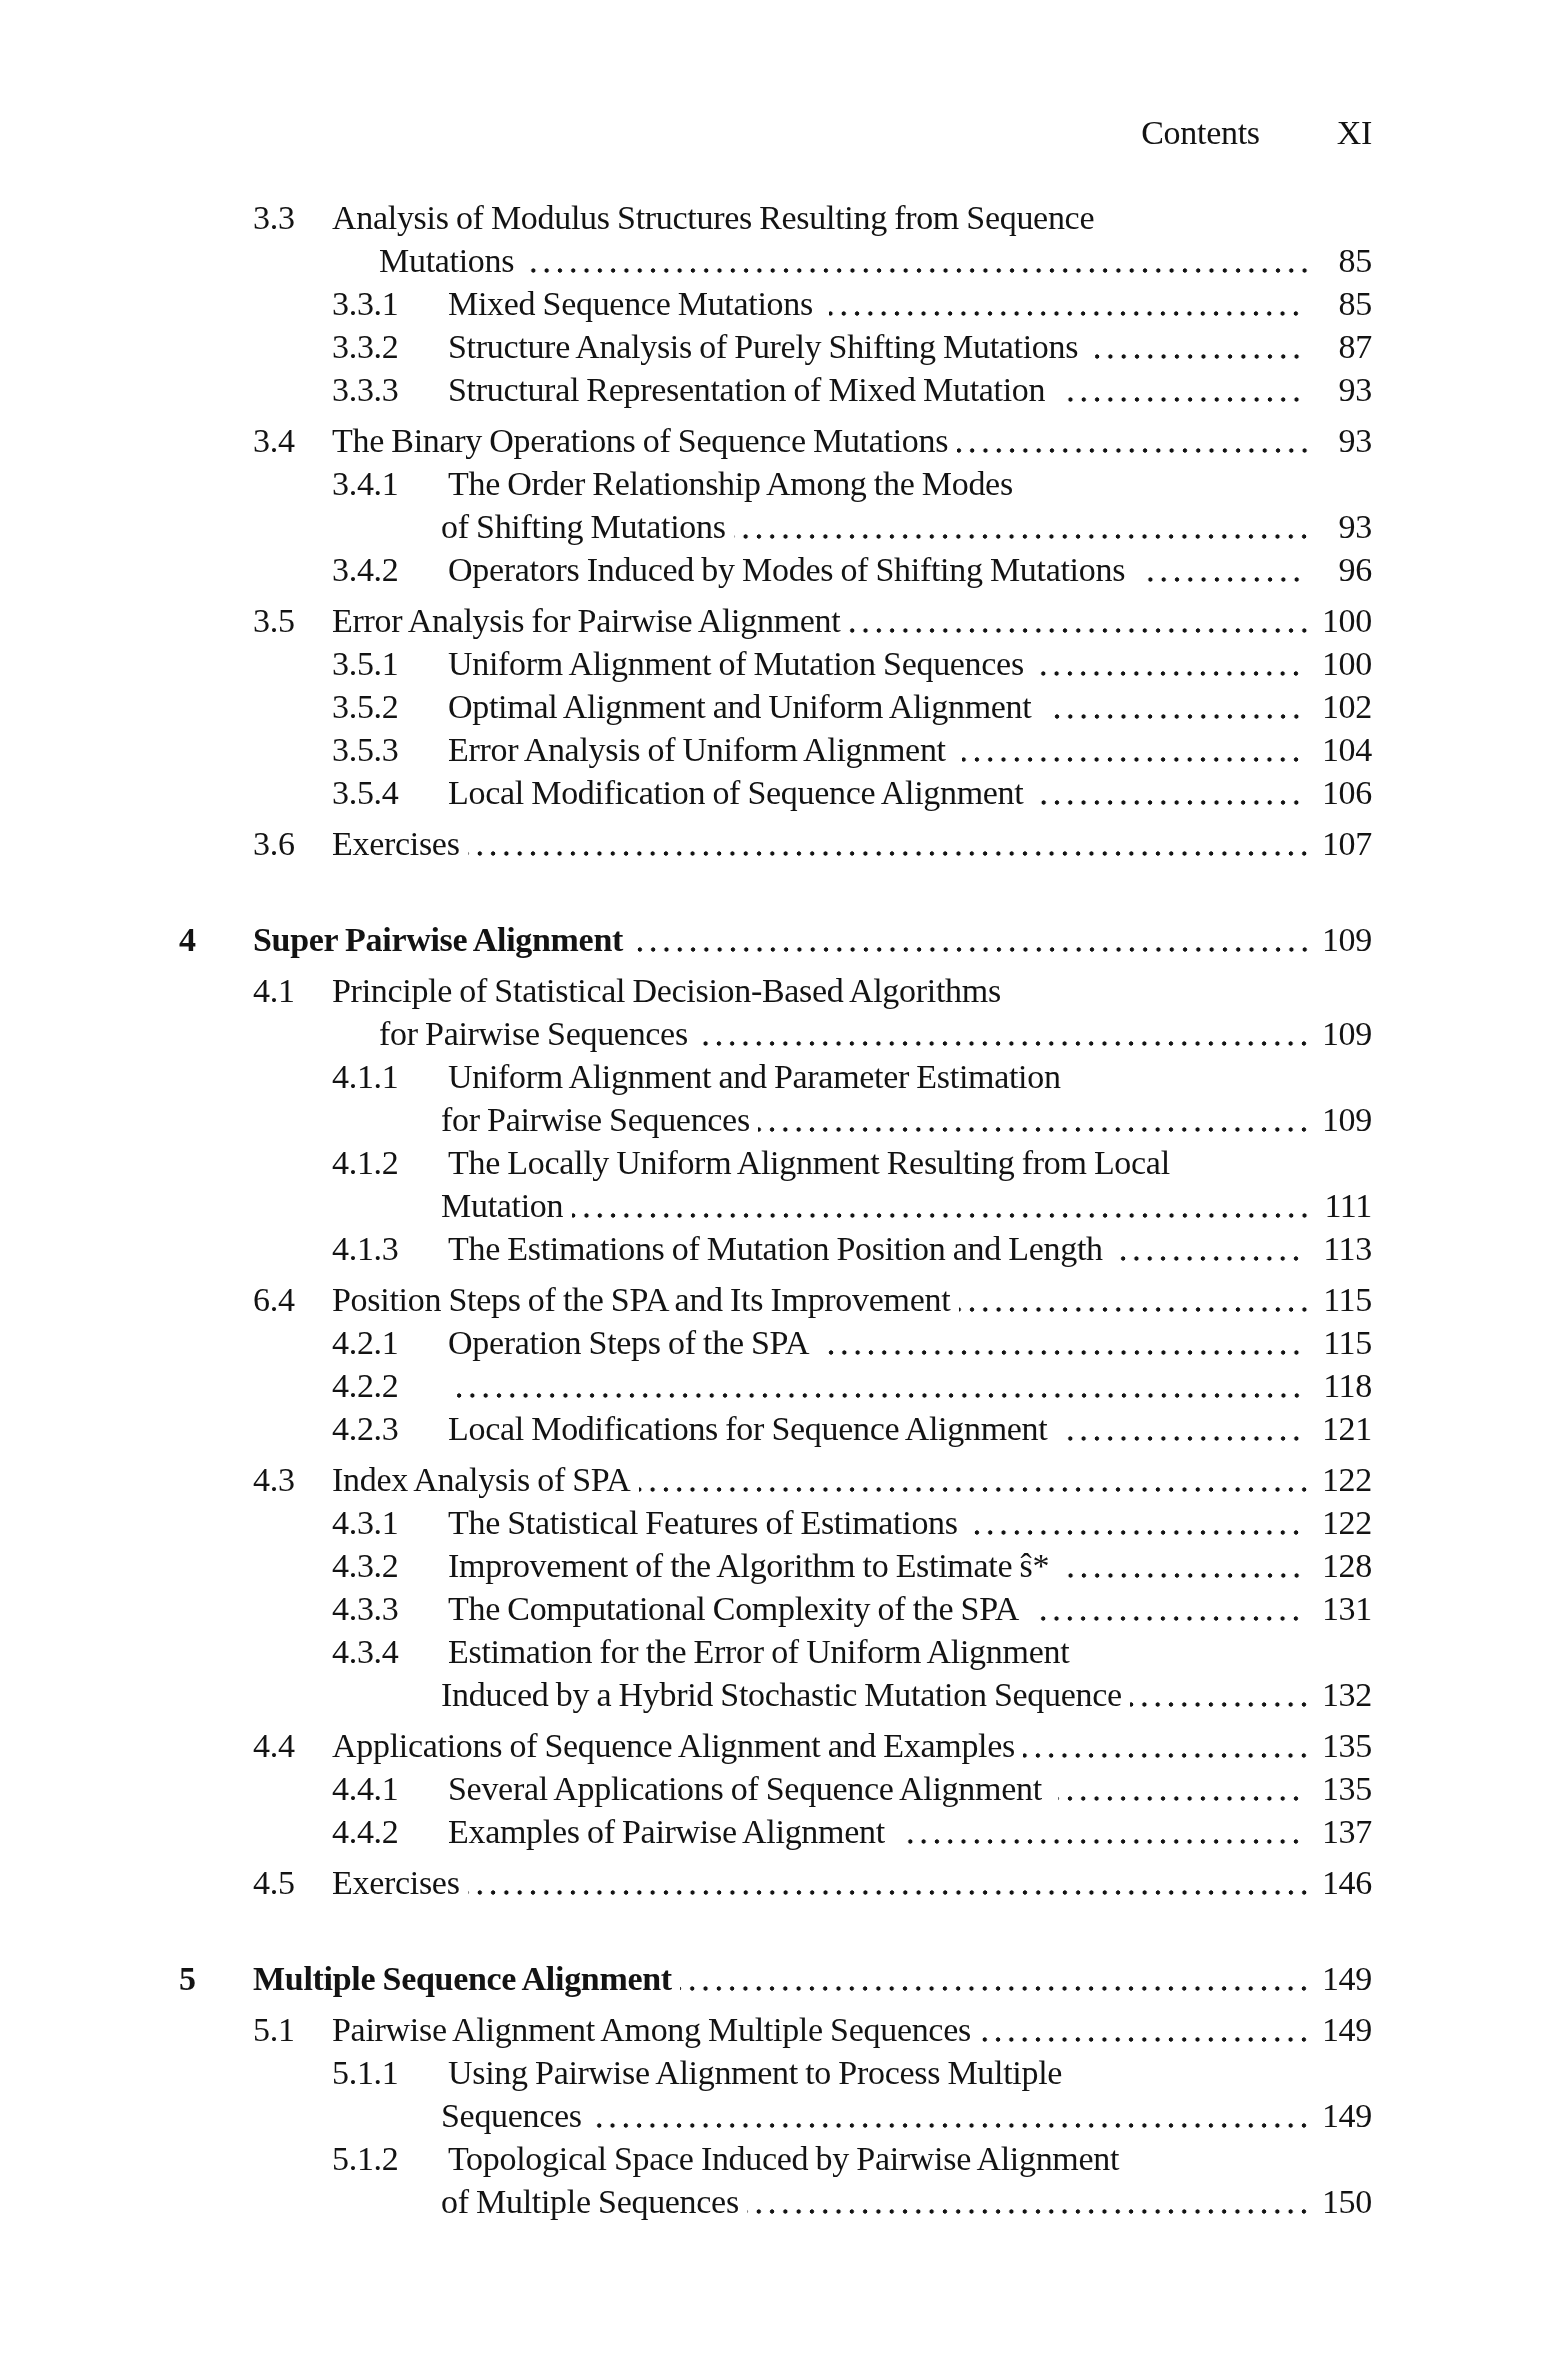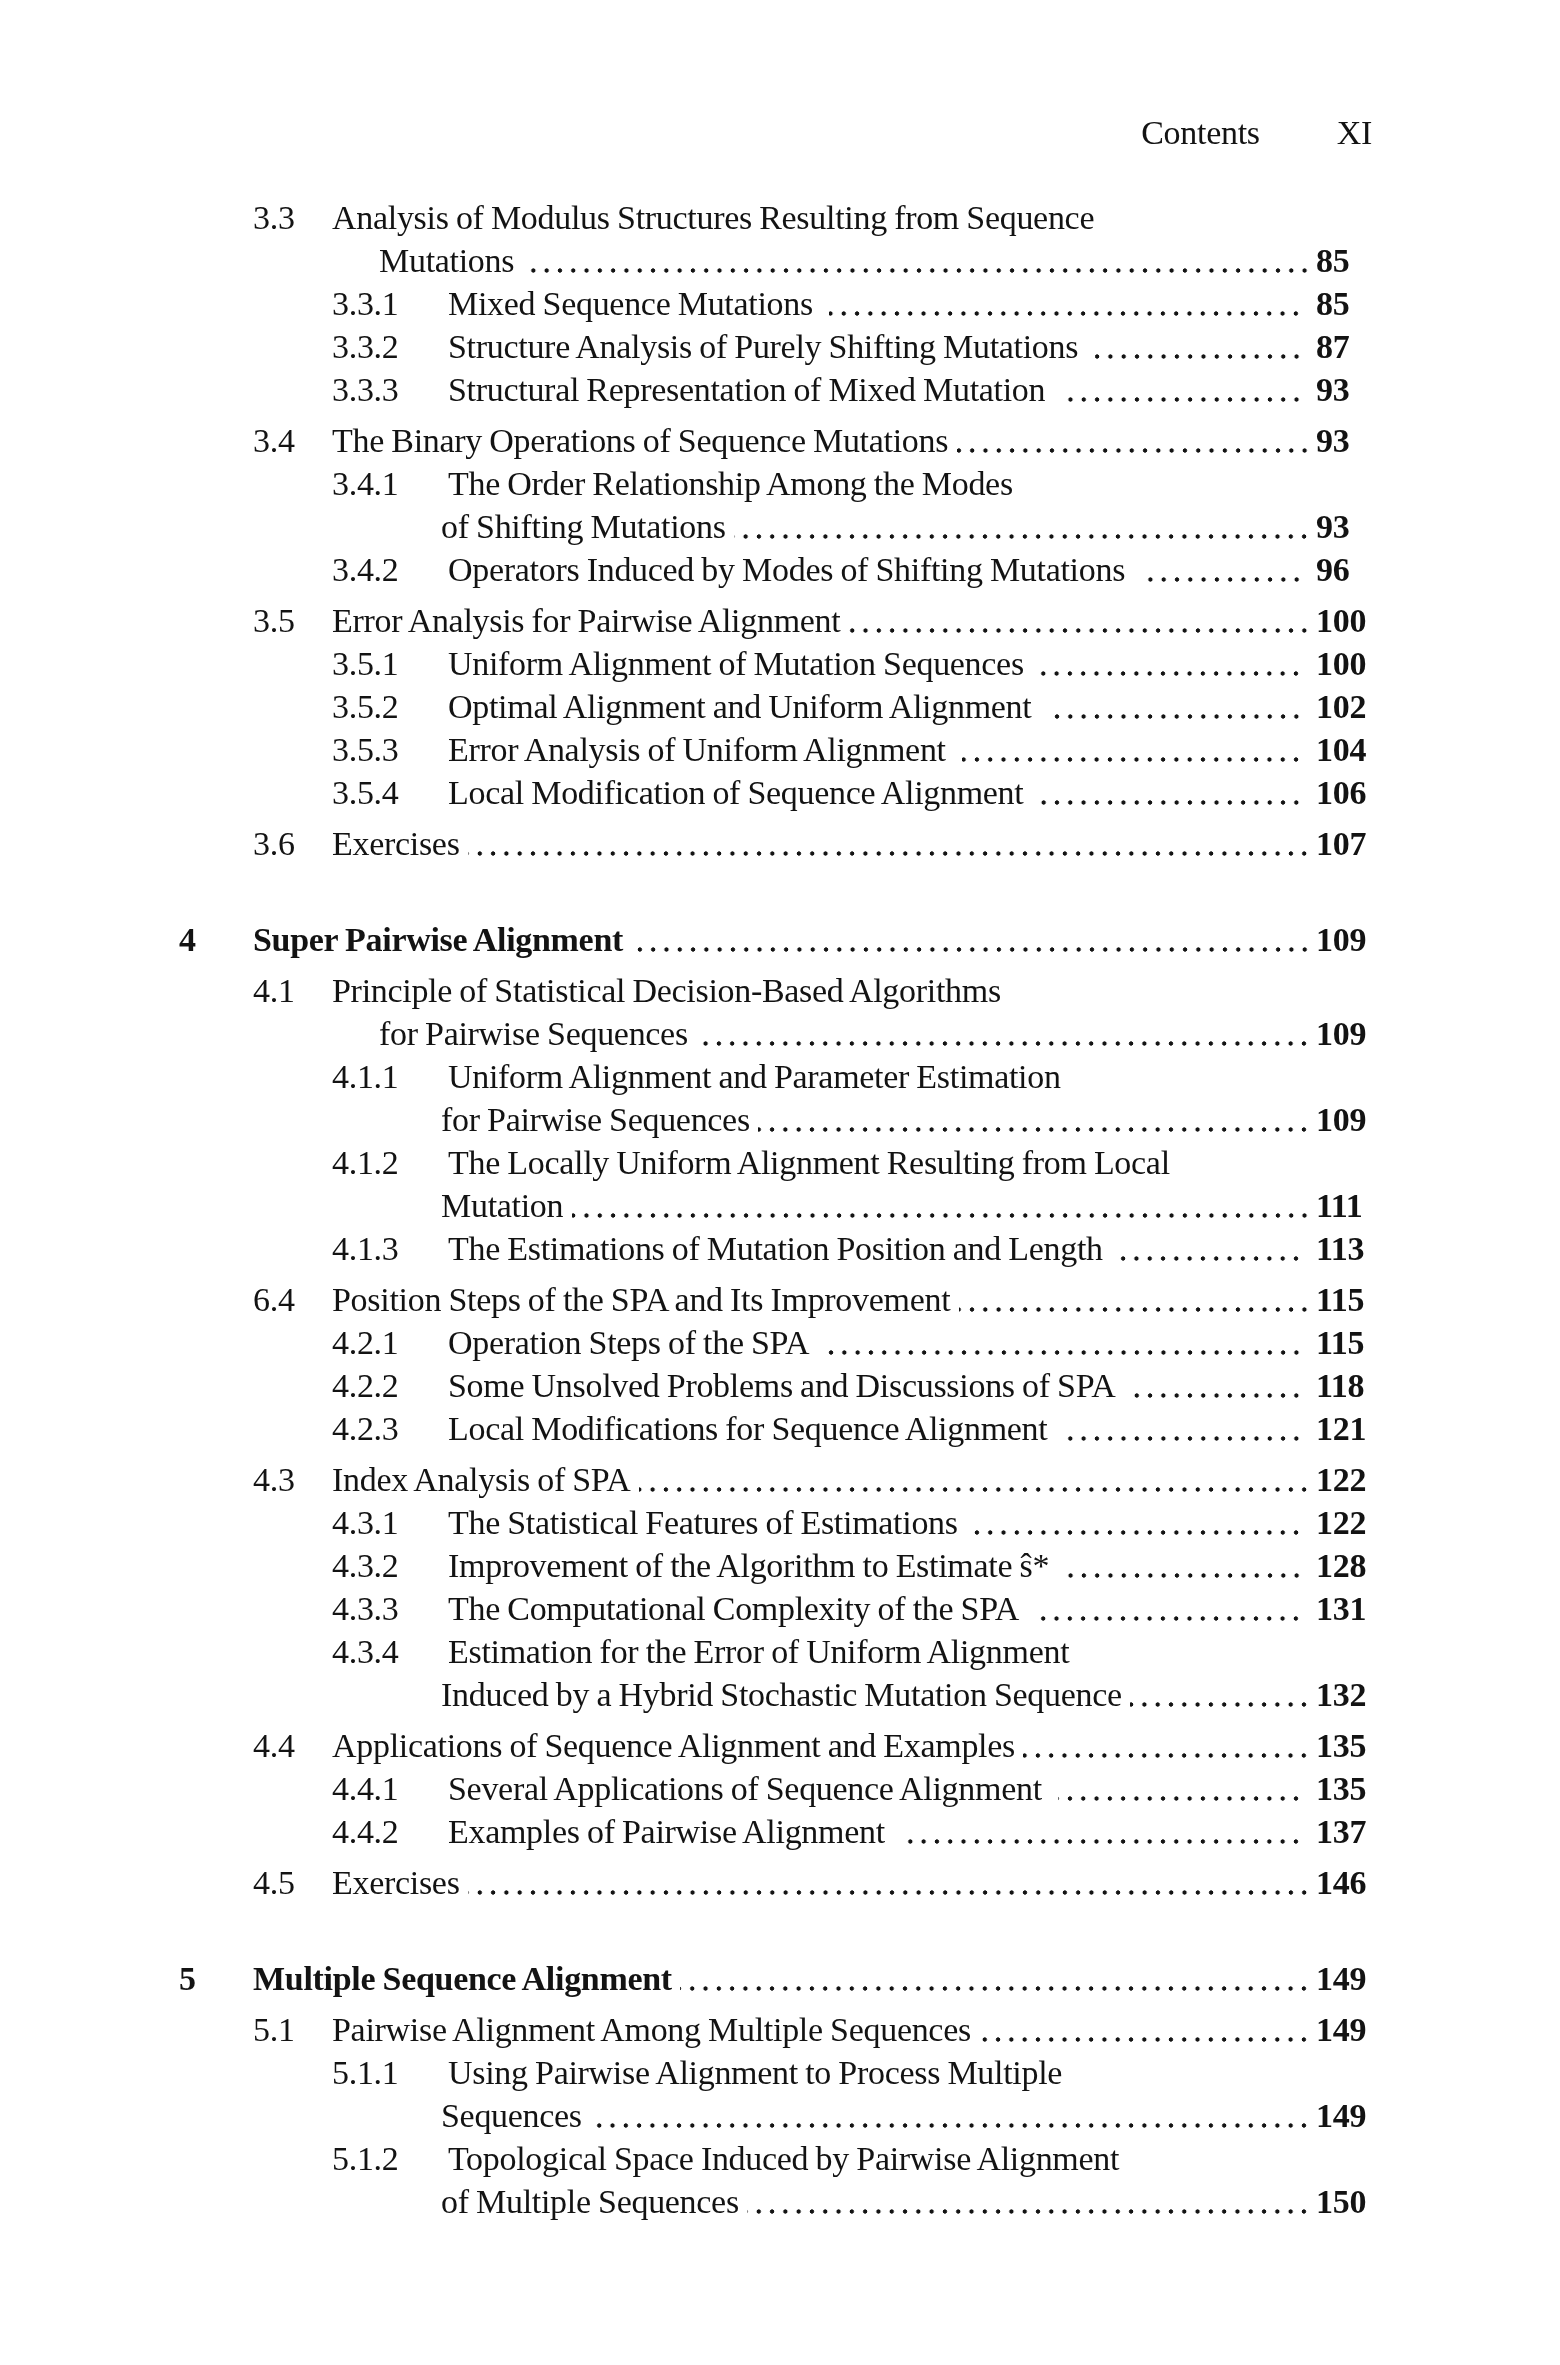--- a/index.html
+++ b/index.html
@@ -66,21 +66,22 @@
     align-self: stretch;
     margin: 0 3.4px 0 8.5px;
     background-image: radial-gradient(circle, #131313 1.9px, rgba(0,0,0,0) 2.5px);
     background-size: 13.3px 5.1px;
     background-repeat: repeat-x;
     background-position: right 1.7px bottom 8.5px;
   }
   .page-number {
     flex: 0 0 auto;
     width: 56px;
-    font-weight: bold;
+    text-align: right;
+    font-weight: normal;
   }
 </style>
 </head>
 <body>
 
 <div class="page-content">
   <div class="running-header">
     <span>Contents</span>
     <span>XI</span>
   </div>
@@ -256,21 +257,20 @@
         <div class="toc-row subsection first">
           <span class="entry-number">4.2.1</span>
           <span class="entry-title-line">Operation Steps of the SPA</span>
           <span class="dot-leader"></span>
           <span class="page-number">115</span>
         </div>
       </div>
       <div class="toc-entry subsection">
         <div class="toc-row subsection first">
           <span class="entry-number">4.2.2</span>
-          <span class="entry-title-line">Some Unsolved Problems and Discussions of SPA</span>
           <span class="dot-leader"></span>
           <span class="page-number">118</span>
         </div>
       </div>
       <div class="toc-entry subsection">
         <div class="toc-row subsection first">
           <span class="entry-number">4.2.3</span>
           <span class="entry-title-line">Local Modifications for Sequence Alignment</span>
           <span class="dot-leader"></span>
           <span class="page-number">121</span>

